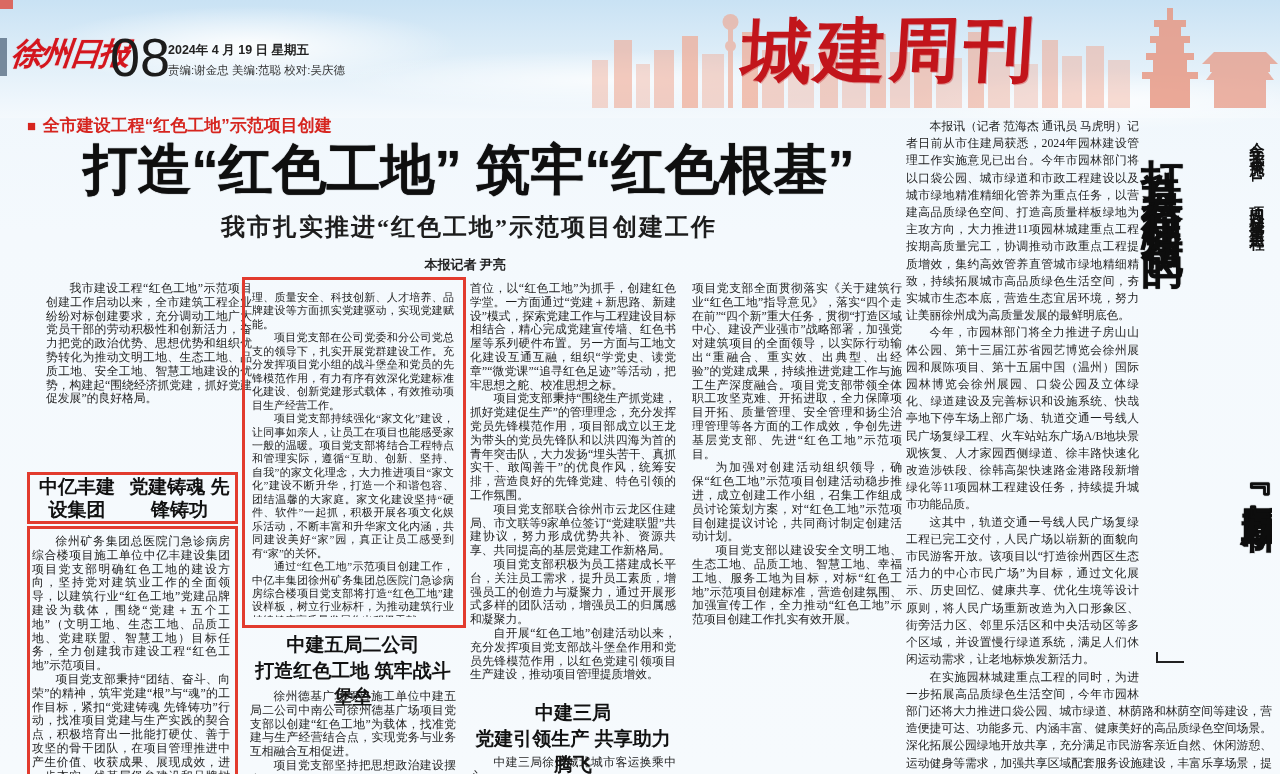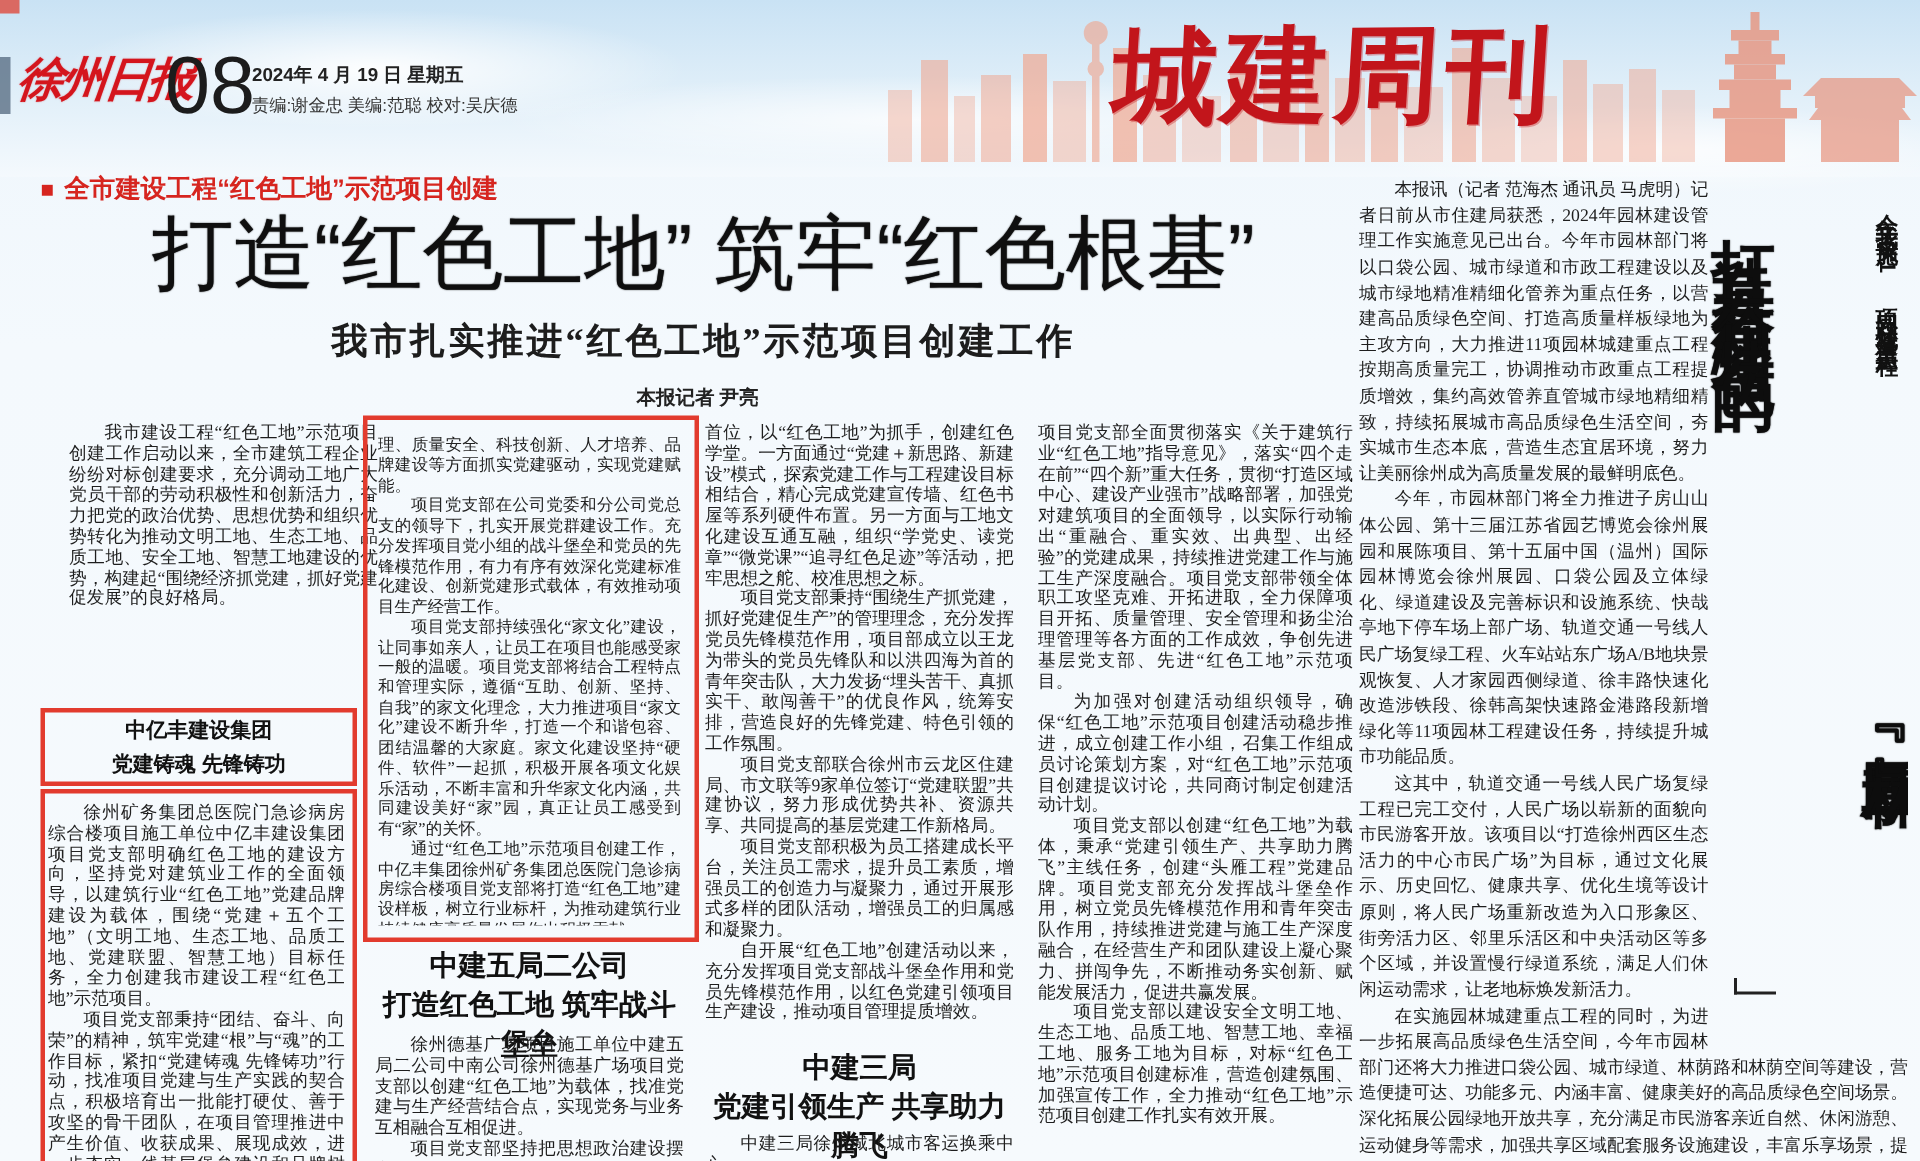--- a/index.html
+++ b/index.html
@@ -27,34 +27,34 @@
   .skyline{position:absolute;left:590px;top:2px;width:690px;height:106px;}
   .weekly-title{position:absolute;left:742px;top:6px;width:380px;
        font-family:"DejaVu Serif","Liberation Serif",serif;font-weight:900;font-size:70px;line-height:88px;
        color:#c2151b;letter-spacing:4px;transform:skewX(-4deg) rotate(-.5deg);
        text-shadow:1px 1px 0 rgba(194,21,27,.35);white-space:nowrap;}
   
   .kicker{position:absolute;left:27px;top:114px;font-family:"Liberation Sans","DejaVu Sans",sans-serif;
        font-weight:800;font-size:17px;color:#d6251f;white-space:nowrap;}
   .kicker .bullet{font-size:15px;margin-right:2px;}
   .headline{position:absolute;left:27px;top:138px;width:884px;text-align:center;
-       font-family:"Liberation Sans","DejaVu Sans",sans-serif;font-weight:400;font-size:54px;line-height:62px;
+       font-family:"Liberation Sans","DejaVu Sans",sans-serif;font-weight:700;font-size:54px;line-height:62px;
        color:#0f0f0f;letter-spacing:0px;white-space:nowrap;text-shadow:0 0 1px #0f0f0f;}
   .subhead{position:absolute;left:27px;top:211px;width:884px;text-align:center;
        font-size:24px;font-weight:600;color:#1d1d1d;letter-spacing:2px;white-space:nowrap;}
   .byline{position:absolute;left:240px;top:256px;width:450px;text-align:center;
        font-size:13px;font-weight:700;color:#222;}
   
   .para{margin:0;text-indent:2em;text-align:justify;}
   .col{position:absolute;font-size:11.8px;line-height:13.8px;color:#1e1e1e;overflow:hidden;}
   .col-1-intro{left:30px;top:282px;width:206px;height:186px;margin-left:16px;}
   .red-box{position:absolute;border:3px solid #e23b2e;background:transparent;}
   .box-c1-title{left:27px;top:472px;width:205px;height:46px;}
-  .box-title-text{width:100%;height:100%;display:flex;flex-direction:column;justify-content:center;
-       font-family:"Liberation Sans","DejaVu Sans",sans-serif;font-weight:800;font-size:14px;line-height:23px;
+  .box-title-text{width:100%;height:100%;display:flex;flex-direction:row;justify-content:center;
+       font-family:"Liberation Sans","DejaVu Sans",sans-serif;font-weight:800;font-size:19px;line-height:23px;
        text-align:center;color:#111;}
   .box-c1-body{left:27px;top:526px;width:205px;height:260px;}
   .box-c1-body-inner{position:absolute;left:2px;top:6px;width:198px;height:248px;overflow:hidden;
        font-size:11.8px;line-height:13.8px;}
   .box-c2{left:242px;top:277px;width:218px;height:345px;}
   .box-c2-inner{position:absolute;left:7px;top:11px;width:202px;height:326px;overflow:hidden;
        font-size:11px;line-height:13.45px;}
   .sec-title{position:absolute;font-family:"Liberation Sans","DejaVu Sans",sans-serif;font-weight:800;
        font-size:19px;line-height:26px;text-align:center;color:#111;}
   .sec2-title{left:250px;top:632px;width:206px;}
@@ -206,21 +206,20 @@
     <div>中建三局</div>
     <div>党建引领生产 共享助力腾飞</div>
   </div>
   <div class="col col-3-last">
       <p class="para">中建三局徐州城北城市客运换乘中心</p>
     </div>
 
   <div class="col col-4">
       <p class="para noindent">项目党支部全面贯彻落实《关于建筑行业“红色工地”指导意见》，落实“四个走在前”“四个新”重大任务，贯彻“打造区域中心、建设产业强市”战略部署，加强党对建筑项目的全面领导，以实际行动输出“重融合、重实效、出典型、出经验”的党建成果，持续推进党建工作与施工生产深度融合。项目党支部带领全体职工攻坚克难、开拓进取，全力保障项目开拓、质量管理、安全管理和扬尘治理管理等各方面的工作成效，争创先进基层党支部、先进“红色工地”示范项目。</p>
       <p class="para">为加强对创建活动组织领导，确保“红色工地”示范项目创建活动稳步推进，成立创建工作小组，召集工作组成员讨论策划方案，对“红色工地”示范项目创建提议讨论，共同商讨制定创建活动计划。</p>
-      <p class="para">项目党支部以创建“红色工地”为载体，秉承“党建引领生产、共享助力腾飞”主线任务，创建“头雁工程”党建品牌。项目党支部充分发挥战斗堡垒作用，树立党员先锋模范作用和青年突击队作用，持续推进党建与施工生产深度融合，在经营生产和团队建设上凝心聚力、拼闯争先，不断推动务实创新、赋能发展活力，促进共赢发展。</p>
       <p class="para">项目党支部以建设安全文明工地、生态工地、品质工地、智慧工地、幸福工地、服务工地为目标，对标“红色工地”示范项目创建标准，营造创建氛围、加强宣传工作，全力推动“红色工地”示范项目创建工作扎实有效开展。</p>
     </div>
 
   <div class="garden">
     <div class="v-headline">
       <div class="v-kicker">今年我市实施 11 项园林城建重点工程</div>
       <div class="v-title-main">打造具有徐州特色的</div>
       <div class="v-title-quoted">『乐享园林』</div>
       <div class="corner-mark"></div>
     </div>

